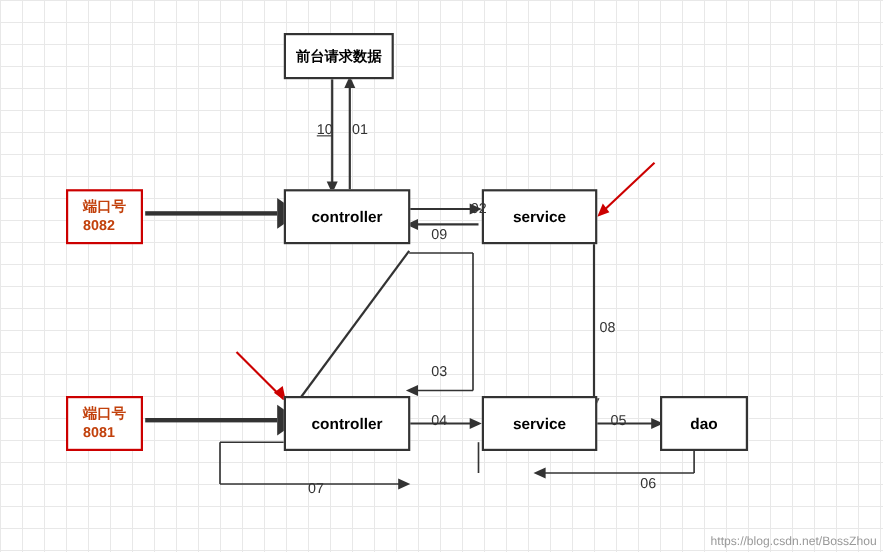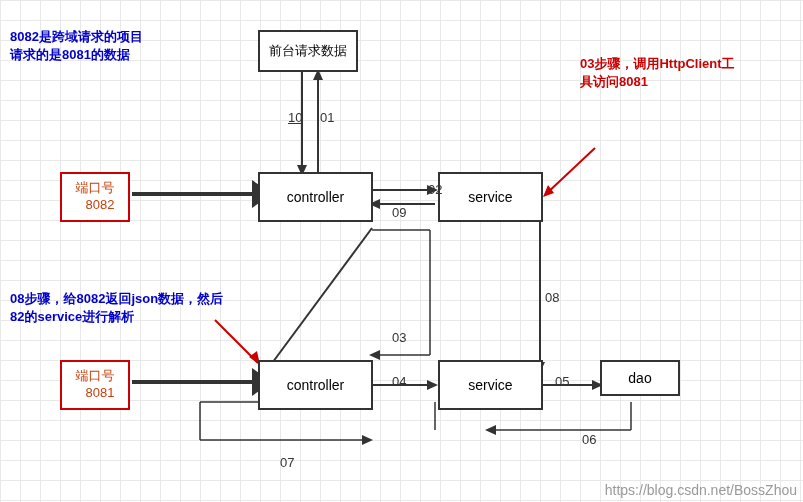--- a/index.html
+++ b/index.html
@@ -23,23 +23,23 @@
       background-size: 20px 20px;
     }
 
     .box {
       position: absolute;
       border: 2px solid #333;
       background: #fff;
       display: flex;
       align-items: center;
       justify-content: center;
-      text-align: right;
+      text-align: left;
       font-size: 14px;
-      font-weight: normal;
+      font-weight: bold;
     }
 
     .box-red {
       border: 2.5px solid #cc0000;
       color: #c2410c;
     }
 
     .annotation {
       position: absolute;
       font-size: 13px;
@@ -65,21 +65,21 @@
       position: absolute;
       font-size: 13px;
       color: #333;
       font-weight: normal;
     }
 
     .watermark {
       position: absolute;
       bottom: 4px;
       right: 6px;
-      font-size: 14px;
+      font-size: 11px;
       color: #999;
     }
   </style>
 </head>
 <body>
 
 <div class="diagram-container">
 
   <svg class="arrows">
 
@@ -166,50 +166,38 @@
   </div>
 
   <div class="box" style="left:258px; top:360px; width:115px; height:50px; font-size:14px;">
     <span>controller</span>
   </div>
 
   <div class="box" style="left:438px; top:360px; width:105px; height:50px; font-size:14px;">
     <span>service</span>
   </div>
 
-  <div class="box" style="left:600px; top:360px; width:80px; height:36px; font-size:14px;">
+  <div class="box" style="left:600px; top:360px; width:80px; height:50px; font-size:14px;">
     <span>dao</span>
   </div>
 
   <div class="label-num" style="left:288px; top:110px;text-decoration:underline;">10</div>
   <div class="label-num" style="left:320px; top:110px;">01</div>
 
   <div class="label-num" style="left:392px; top:182px;margin-left:36px;">02</div>
   <div class="label-num" style="left:392px; top:205px;">09</div>
 
   <div class="label-num" style="left:545px; top:290px;">08</div>
 
   <div class="label-num" style="left:392px; top:330px;">03</div>
 
   <div class="label-num" style="left:392px; top:374px;">04</div>
   <div class="label-num" style="left:555px; top:374px;">05</div>
 
   <div class="label-num" style="left:570px; top:432px;margin-left:12px;">06</div>
-  <div class="label-num" style="left:280px; top:455px;">07</div>
-
-  <div class="annotation" style="left:10px; top:28px;">
-    <div>8082是跨域请求的项目</div>
-    <div>请求的是8081的数据</div>
-  </div>
-
-  <div class="annotation annotation-red" style="left:580px; top:55px;">
-    <div>03步骤，调用HttpClient工</div>
-    <div>具访问8081</div>
-  </div>
-
-  <div class="annotation" style="left:10px; top:290px;">
-    <div>08步骤，给8082返回json数据，然后</div>
-    <div>82的service进行解析</div>
-  </div>
+  <div class="label-num" style="left:280px; top:436px;">07</div>
+
+
+
 
   <div class="watermark">https://blog.csdn.net/BossZhou</div>
 
 </div>
 
 </body></html>

